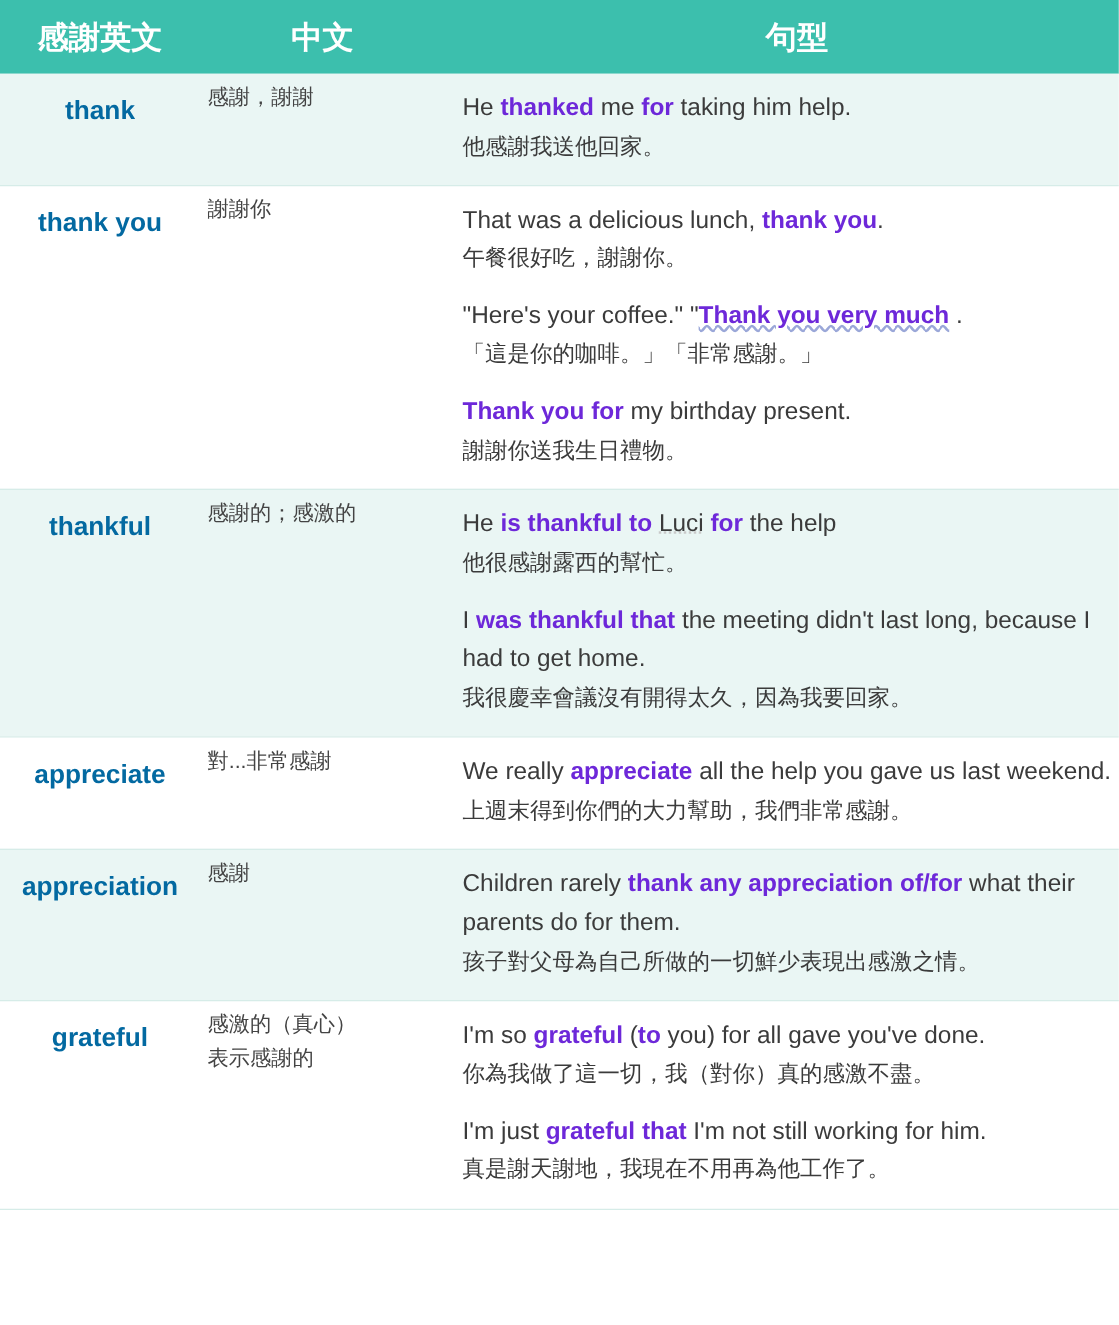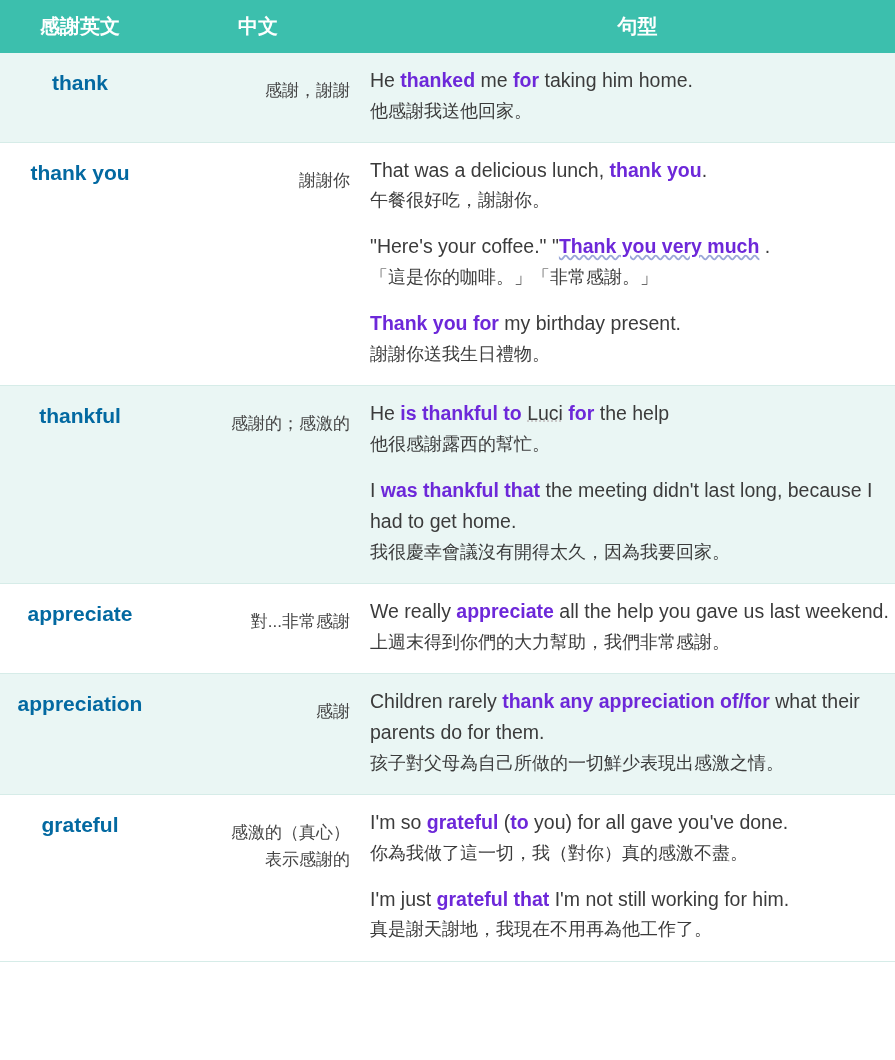--- a/index.html
+++ b/index.html
@@ -13,21 +13,21 @@
     color: #333333;
   }
   table.vocab-table {
     width: 895px;
     border-collapse: collapse;
     table-layout: fixed;
   }
   thead th {
     background: #3cbfad;
     color: #ffffff;
-    font-size: 20px;
+    font-size: 25px;
     font-weight: bold;
     padding: 13px 4px;
     text-align: center;
     border: none;
   }
   th.col-en { width: 152px; }
   th.col-zh { width: 188px; text-align: center; }
   th.col-sent { width: 555px; }
 
   tbody tr td {
@@ -39,22 +39,22 @@
     background: #eaf6f4;
   }
   tbody tr.row-plain td {
     background: #ffffff;
   }
   td.cell-en {
     text-align: center;
     padding: 14px 6px 18px 6px;
   }
   td.cell-zh {
-    text-align: right;
-    padding: 24px 6px 18px 6px;
+    text-align: left;
+    padding: 5px 6px 18px 6px;
     margin-top: 32px;
   }
   td.cell-sent {
     padding: 12px 14px 16px 14px;
   }
   .word {
     color: #0369a1;
     font-weight: bold;
     font-size: 21px;
     line-height: 1.5;
@@ -103,21 +103,21 @@
       <th class="col-zh">中文</th>
       <th class="col-sent">句型</th>
     </tr>
   </thead>
   <tbody id="table-body">
       <tr class="row-alt">
         <td class="cell-en"><span class="word">thank</span></td>
         <td class="cell-zh"><span class="zh-mean"><span class="zh-line">感謝，謝謝</span></span></td>
         <td class="cell-sent">
           <div class="example">
-            <span class="en"><span>He </span><span class="hl">thanked</span><span> me </span><span class="hl">for</span><span> taking him home.</span></span>
+            <span class="en"><span>He </span><span class="hl">thanked</span><span> me </span><span class="hl">for</span><span> taking him help.</span></span>
             <span class="zh">他感謝我送他回家。</span>
           </div>
         </td>
       </tr>
       <tr class="row-plain">
         <td class="cell-en"><span class="word">thank you</span></td>
         <td class="cell-zh"><span class="zh-mean"><span class="zh-line">謝謝你</span></span></td>
         <td class="cell-sent">
           <div class="example">
             <span class="en"><span>That was a delicious lunch, </span><span class="hl">thank you</span><span>.</span></span>

